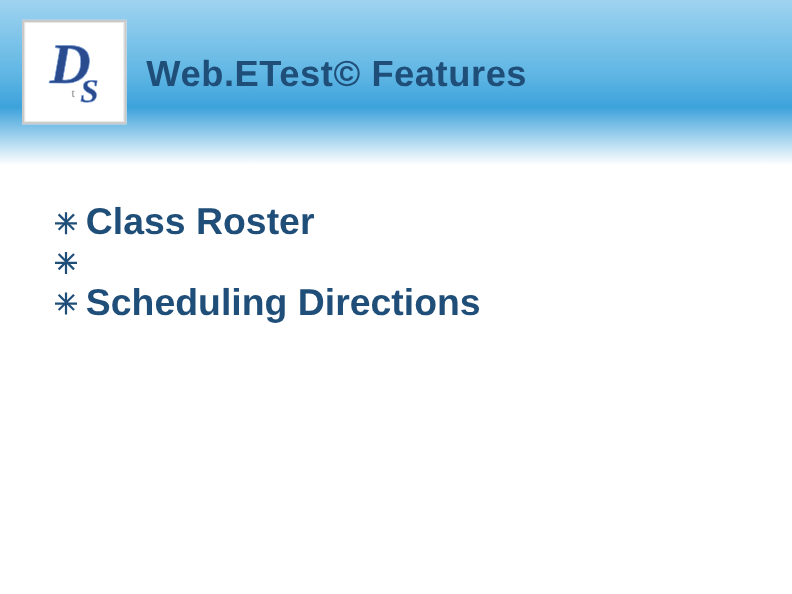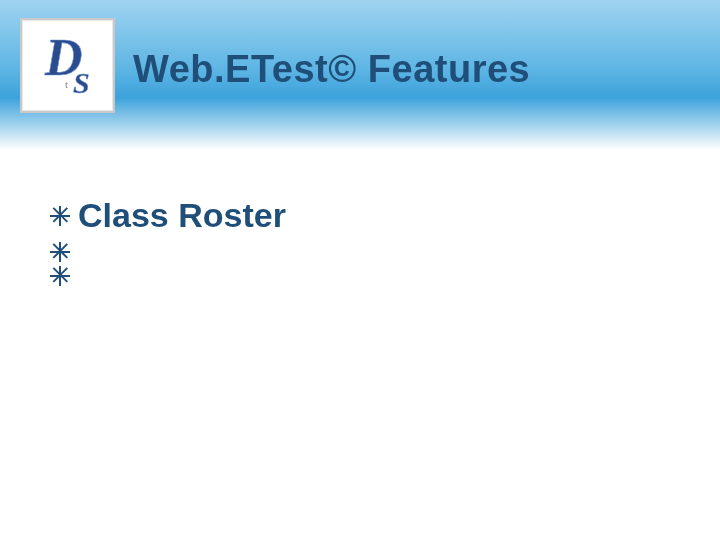--- a/index.html
+++ b/index.html
@@ -34,29 +34,29 @@
       align-items: center;
       justify-content: center;
       box-shadow: inset 0 0 0 1px #e8e8e8;
     }
     .logo-svg {
       width: 78px;
       height: 78px;
     }
     .slide-title {
       color: #1f4e79;
-      font-size: 38px;
+      font-size: 33px;
       font-weight: 800;
       letter-spacing: 0.5px;
       margin: 48px 0 17px 18px;
       font-style: normal;
     }
     .bullet-list {
       list-style: none;
-      margin: 41px 0 0 48px;
+      margin: 28px 0 0 48px;
     }
     .bullet-list li {
       color: #1f4e79;
       font-size: 34px;
       font-weight: 700;
       line-height: 1.45;
       display: flex;
       align-items: center;
     }
     .asterisk-icon {
@@ -116,14 +116,15 @@
     <span class="asterisk-icon">
       <svg viewBox="0 0 24 24">
           <g fill="#1f4e79">
             <path d="M11 2h2v20h-2z"></path>
             <path d="M2 11h20v2H2z"></path>
             <path d="M4.6 4.6l1.4-1.4 14 14-1.4 1.4z"></path>
             <path d="M18.6 3.2l1.4 1.4-14 14-1.4-1.4z"></path>
           </g>
         </svg>
     </span>
+    <span>Scheduling Directions</span>
   </li>
 </ul>
 
 </body></html>

